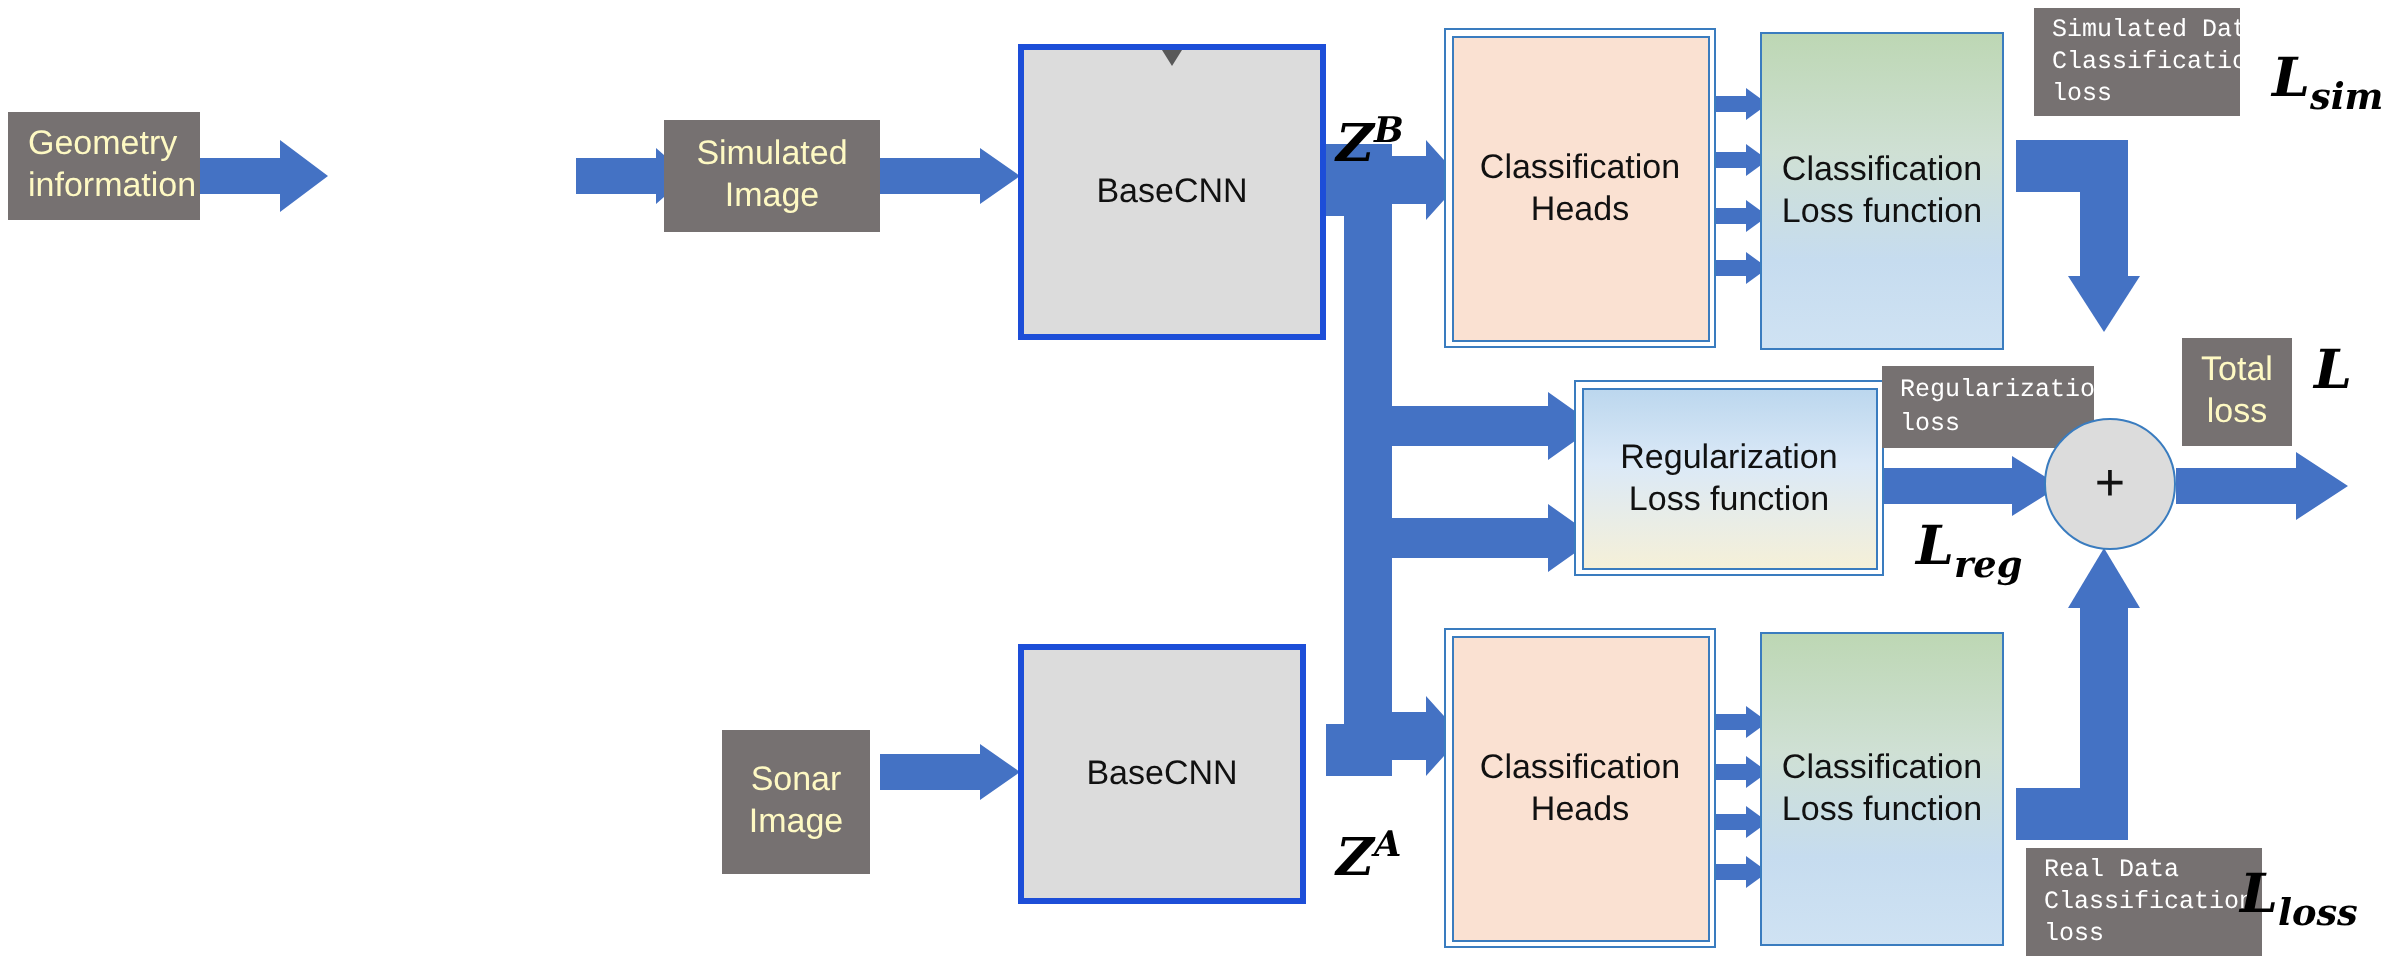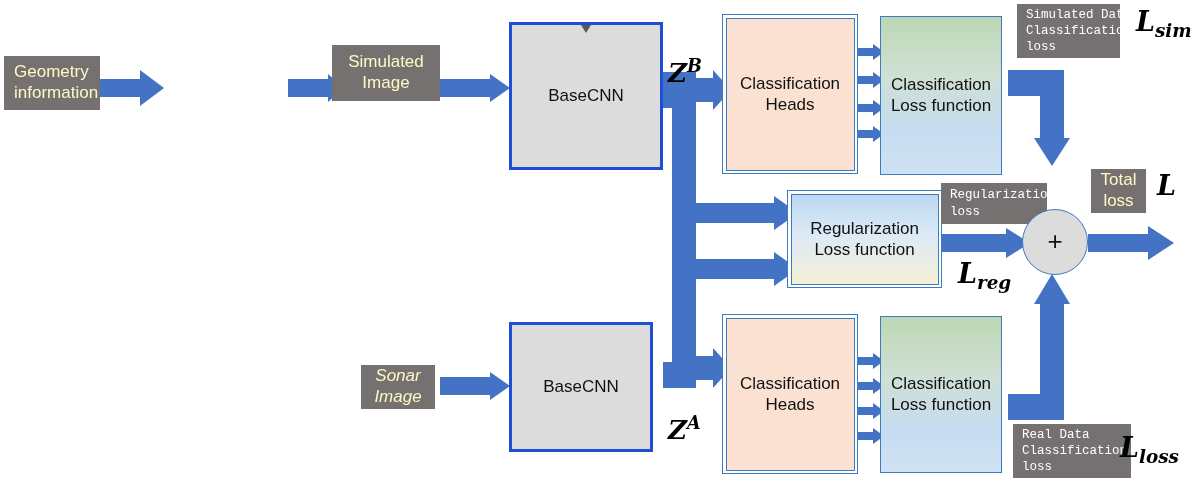--- a/index.html
+++ b/index.html
@@ -255,21 +255,21 @@
 
   <div class="arrow" style="left:1088px; top:226px;">
     <svg width="88" height="34" viewBox="0 0 88 34">
       <polygon points="0,8 60,8 60,0 86,17 60,34 60,26 0,26" fill="#4472c4"></polygon>
     </svg>
   </div>
 
   <div class="node grey-box" style="left:4px; top:56px; width:96px; height:54px;">Geometry<br>information</div>
 
 
-  <div class="node grey-box center" style="left:332px; top:45px; width:108px; height:56px;">Simulated<br>Image</div>
+  <div class="node grey-box center" style="left:332px; top:60px; width:108px; height:56px;">Simulated<br>Image</div>
 
   <div class="node basecnn" style="left:509px; top:22px; width:154px; height:148px;">
     <span class="nub"></span>
     <span>BaseCNN</span>
   </div>
 
   <div class="node dbl heads" style="left:722px; top:14px; width:136px; height:160px;">
     <div class="inner">Classification<br>Heads</div>
   </div>
 
@@ -278,23 +278,23 @@
   <div class="node grey-note" style="left:1017px; top:4px; width:103px; height:54px;">Simulated Data<br>Classification<br> loss</div>
 
   <div class="node dbl reg" style="left:787px; top:190px; width:155px; height:98px;">
     <div class="inner">Regularization<br>Loss function</div>
   </div>
 
   <div class="node grey-note" style="left:941px; top:183px; width:106px; height:41px;">Regularization<br>loss</div>
 
   <div class="node sum" style="left:1022px; top:209px; width:66px; height:66px;">+</div>
 
-  <div class="node grey-box center" style="left:1091px; top:169px; width:55px; height:44px;">Total<br>loss</div>
-
-  <div class="node grey-box center" style="left:361px; top:365px; width:74px; height:44px;font-style:italic;">Sonar<br>Image</div>
+  <div class="node grey-box center" style="left:1091px; top:169px; width:55px; height:54px;">Total<br>loss</div>
+
+  <div class="node grey-box center" style="left:361px; top:365px; width:74px; height:72px;">Sonar<br>Image</div>
 
   <div class="node basecnn" style="left:509px; top:322px; width:144px; height:130px;">
     <span>BaseCNN</span>
   </div>
 
   <div class="node dbl heads" style="left:722px; top:314px; width:136px; height:160px;">
     <div class="inner">Classification<br>Heads</div>
   </div>
 
   <div class="node closs" style="left:880px; top:316px; width:122px; height:157px;">Classification<br>Loss function</div>
@@ -302,21 +302,21 @@
   <div class="node grey-note" style="left:1013px; top:424px; width:118px; height:54px;">Real Data<br>Classification<br> loss</div>
 
   <div class="math" style="left:668px; top:55px; font-size:26px;">
     <span>Z</span><sup>B</sup>
   </div>
 
   <div class="math" style="left:668px; top:412px; font-size:26px;">
     <span>Z</span><sup>A</sup>
   </div>
 
-  <div class="math" style="left:1136px; top:6px; font-size:27px;text-align:center;">
+  <div class="math" style="left:1136px; top:24px; font-size:27px;text-align:center;">
     <span>L</span><sub>sim</sub>
   </div>
 
   <div class="math" style="left:1157px; top:170px; font-size:27px;">
     <span>L</span>
   </div>
 
   <div class="math" style="left:958px; top:258px; font-size:27px;">
     <span>L</span><sub>reg</sub>
   </div>

